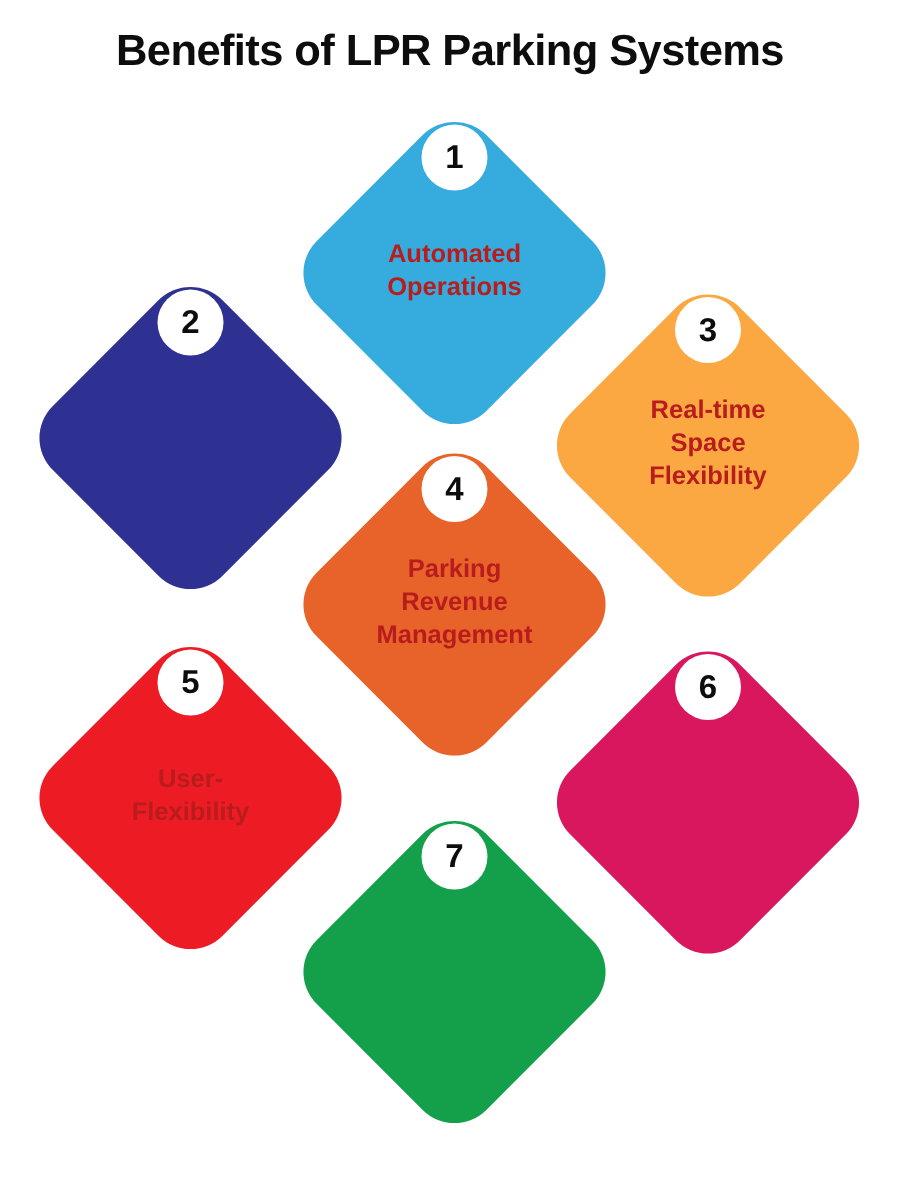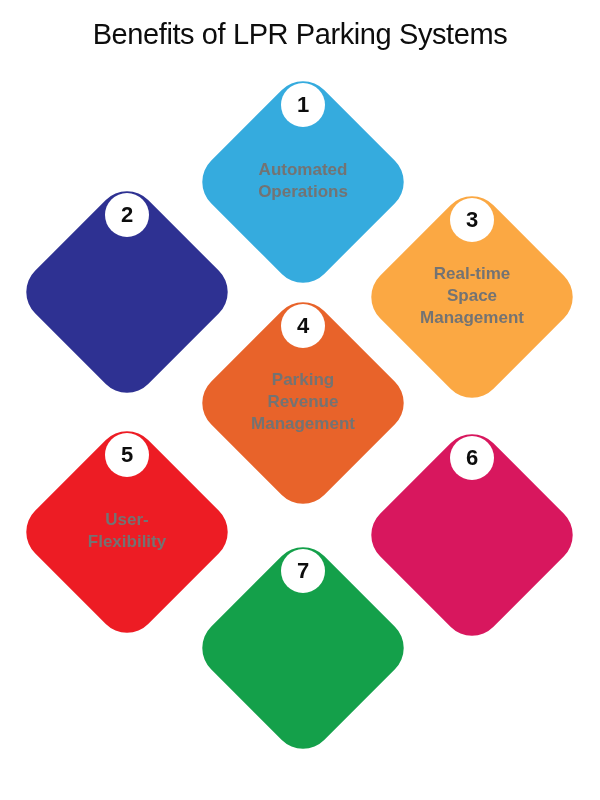--- a/index.html
+++ b/index.html
@@ -18,21 +18,21 @@
 
   
   #title-bar {
     position:absolute;
     top:0; left:0;
     width:600px; height:68px;
     display:flex; align-items:center; justify-content:center;
   }
   #page-title {
     font-size:29px;
-    font-weight:normal;
+    font-weight:bold;
     color:#0d0d0d;
     letter-spacing:-0.4px;
     text-align:center;
     white-space:nowrap;
     font-family:"Liberation Sans", sans-serif;
   }
 
   
   #diamond-grid {
     position:absolute;
@@ -56,21 +56,21 @@
     transform:rotate(45deg);
   }
 
   .diamond-label {
     position:absolute;
     left:50%; top:50%;
     width:200px;
     margin-left:-100px;
     transform:translateY(-50%);
     text-align:center;
-    color:#737373;
+    color:#b91c1c;
     font-weight:bold;
     font-size:17px;
     line-height:1.3;
     white-space:pre-line;
     pointer-events:none;
     font-family:"Liberation Sans", sans-serif;
   }
   
   .diamond-node .diamond-label { margin-top:-1px; }
 
@@ -118,21 +118,21 @@
       <div class="diamond-shape" style="background: rgb(46, 49, 146);"></div>
       <div class="badge-circle">
         <span>2</span>
       </div>
     </div>
 
     <div class="diamond-node z3" style="left: 472px; top: 297px;">
       <div class="diamond-shape" style="background: rgb(251, 168, 67);"></div>
       <div class="diamond-label">Real-time
 Space
-Management</div>
+Flexibility</div>
       <div class="badge-circle">
         <span>3</span>
       </div>
     </div>
 
     <div class="diamond-node z4" style="left: 303px; top: 403px;">
       <div class="diamond-shape" style="background: rgb(232, 99, 42);"></div>
       <div class="diamond-label">Parking
 Revenue
 Management</div>

